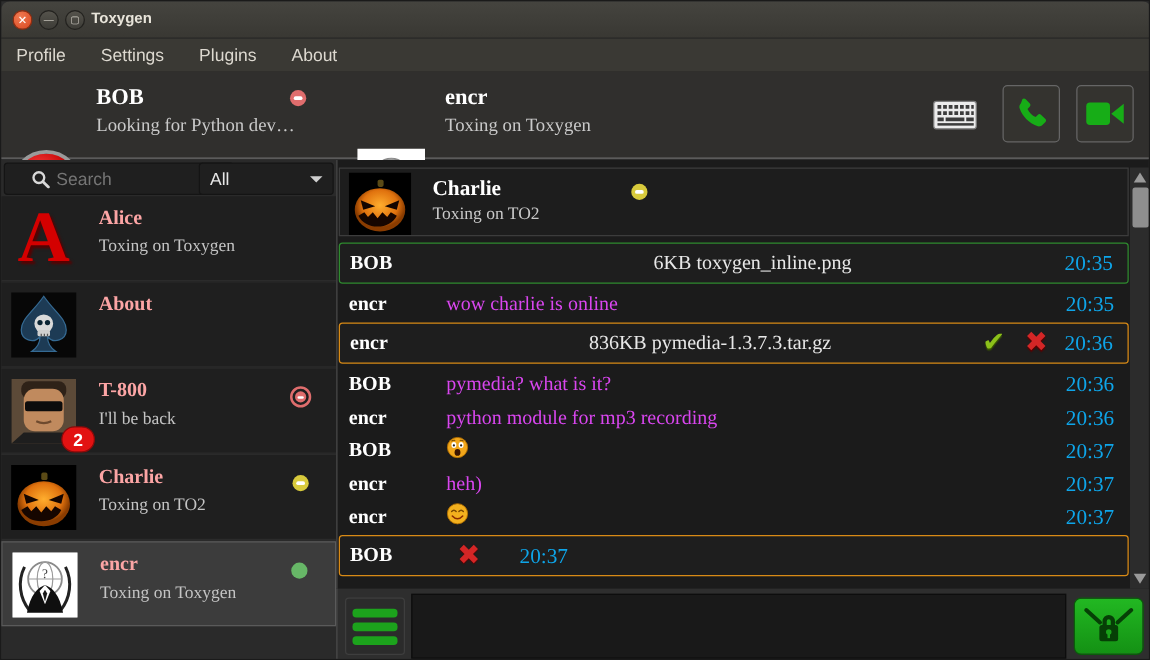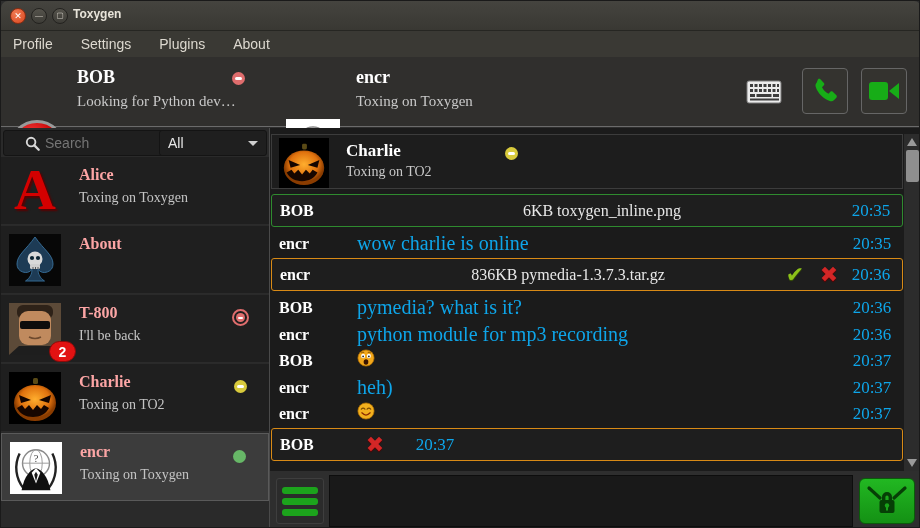--- a/index.html
+++ b/index.html
@@ -90,21 +90,21 @@
           font-weight:bold; font-size:17px; color:#fff; }
   .notif .n-status{ position:absolute; left:74px; top:29px; font-family:"Liberation Serif",serif;
           font-size:14px; color:#c9c9c9; }
   .notif .n-avatar{ position:absolute; left:7px; top:3px; width:50px; height:50px; }
   .notif .n-dot{ position:absolute; left:233px; top:12px; }
 
   .rows{ position:absolute; left:1px; top:0; width:632px; }
   .msg{ position:absolute; width:632px; display:flex; align-items:center;
         font-family:"Liberation Serif", serif; }
   .msg .sender{ width:86px; padding-left:8px; font-weight:bold; font-size:16px; color:#fff; flex:none; }
-  .msg .text{ flex:1; font-size:20px; color:#0ea5e9; }
+  .msg .text{ flex:1; font-size:16px; color:#d946ef; }
   .msg .time{ width:56px; text-align:center; padding-right:6px; font-size:17px; color:#0ea5e9; flex:none; }
   .msg.text-row{ height:27px; }
   .msg.file-row{ height:33px; background:#1e1e1e; border-radius:3px; border:1px solid; }
   .msg.file-row.ok{ border-color:#2f8b2f; }
   .msg.file-row.pending{ border-color:#d88a16; }
   .msg .flabel{ flex:1; text-align:center; font-size:16px; color:#e8e8e8; }
   .ft-btn{ flex:none; width:34px; text-align:center; font-size:22px; font-weight:bold;
            cursor:pointer; font-family:"DejaVu Sans", sans-serif; line-height:1; }
   .ft-btn.accept{ color:#8cc11a; text-shadow:0 1px 1px #3c5a00; }
   .ft-btn.decline{ color:#d42626; text-shadow:0 1px 1px #5a0000; }

